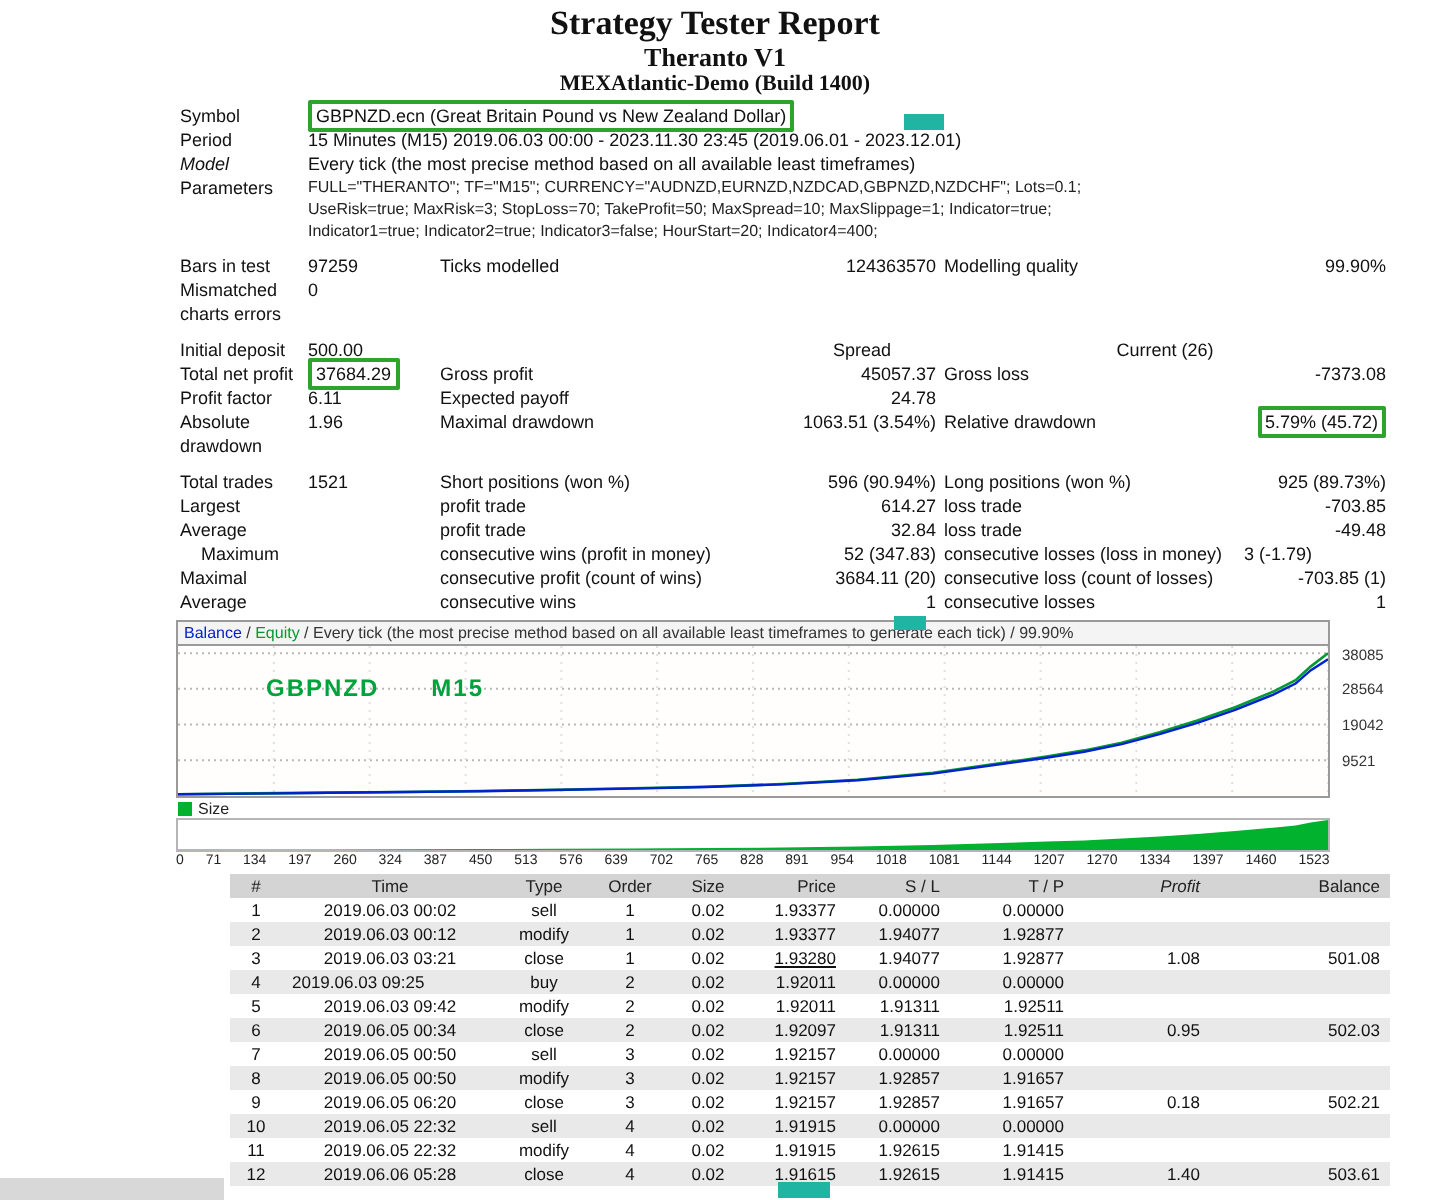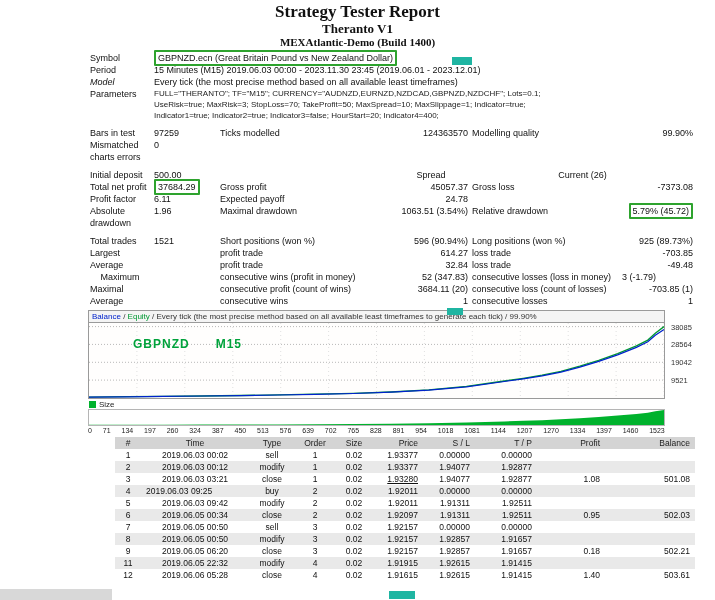--- a/index.html
+++ b/index.html
@@ -272,21 +272,21 @@
   <thead>
       <tr>
         <td style="text-align: center;">#</td>
         <td style="text-align: center;">Time</td>
         <td style="text-align: center;">Type</td>
         <td style="text-align: center;">Order</td>
         <td style="text-align: center;">Size</td>
         <td style="text-align: right;">Price</td>
         <td style="text-align: right;">S / L</td>
         <td style="text-align: right;">T / P</td>
-        <td style="text-align: right;">Profit</td>
+        <td style="text-align: right; font-style: italic;">Profit</td>
         <td style="text-align: right;">Balance</td>
       </tr>
     </thead>
   <tbody>
       <tr>
         <td style="text-align: center;">1</td>
         <td style="text-align: center;">2019.06.03 00:02</td>
         <td style="text-align: center;">sell</td>
         <td style="text-align: center;">1</td>
         <td style="text-align: center;">0.02</td>
@@ -386,20 +386,32 @@
         <td style="text-align: center;">close</td>
         <td style="text-align: center;">3</td>
         <td style="text-align: center;">0.02</td>
         <td style="text-align: right;">1.92157</td>
         <td style="text-align: right;">1.92857</td>
         <td style="text-align: right;">1.91657</td>
         <td style="text-align: right;">0.18</td>
         <td style="text-align: right;">502.21</td>
       </tr>
       <tr>
+        <td style="text-align: center;">10</td>
+        <td style="text-align: center;">2019.06.05 22:32</td>
+        <td style="text-align: center;">sell</td>
+        <td style="text-align: center;">4</td>
+        <td style="text-align: center;">0.02</td>
+        <td style="text-align: right;">1.91915</td>
+        <td style="text-align: right;">0.00000</td>
+        <td style="text-align: right;">0.00000</td>
+        <td style="text-align: right;"></td>
+        <td style="text-align: right;"></td>
+      </tr>
+      <tr>
         <td style="text-align: center;">11</td>
         <td style="text-align: center;">2019.06.05 22:32</td>
         <td style="text-align: center;">modify</td>
         <td style="text-align: center;">4</td>
         <td style="text-align: center;">0.02</td>
         <td style="text-align: right;">1.91915</td>
         <td style="text-align: right;">1.92615</td>
         <td style="text-align: right;">1.91415</td>
         <td style="text-align: right;"></td>
         <td style="text-align: right;"></td>

